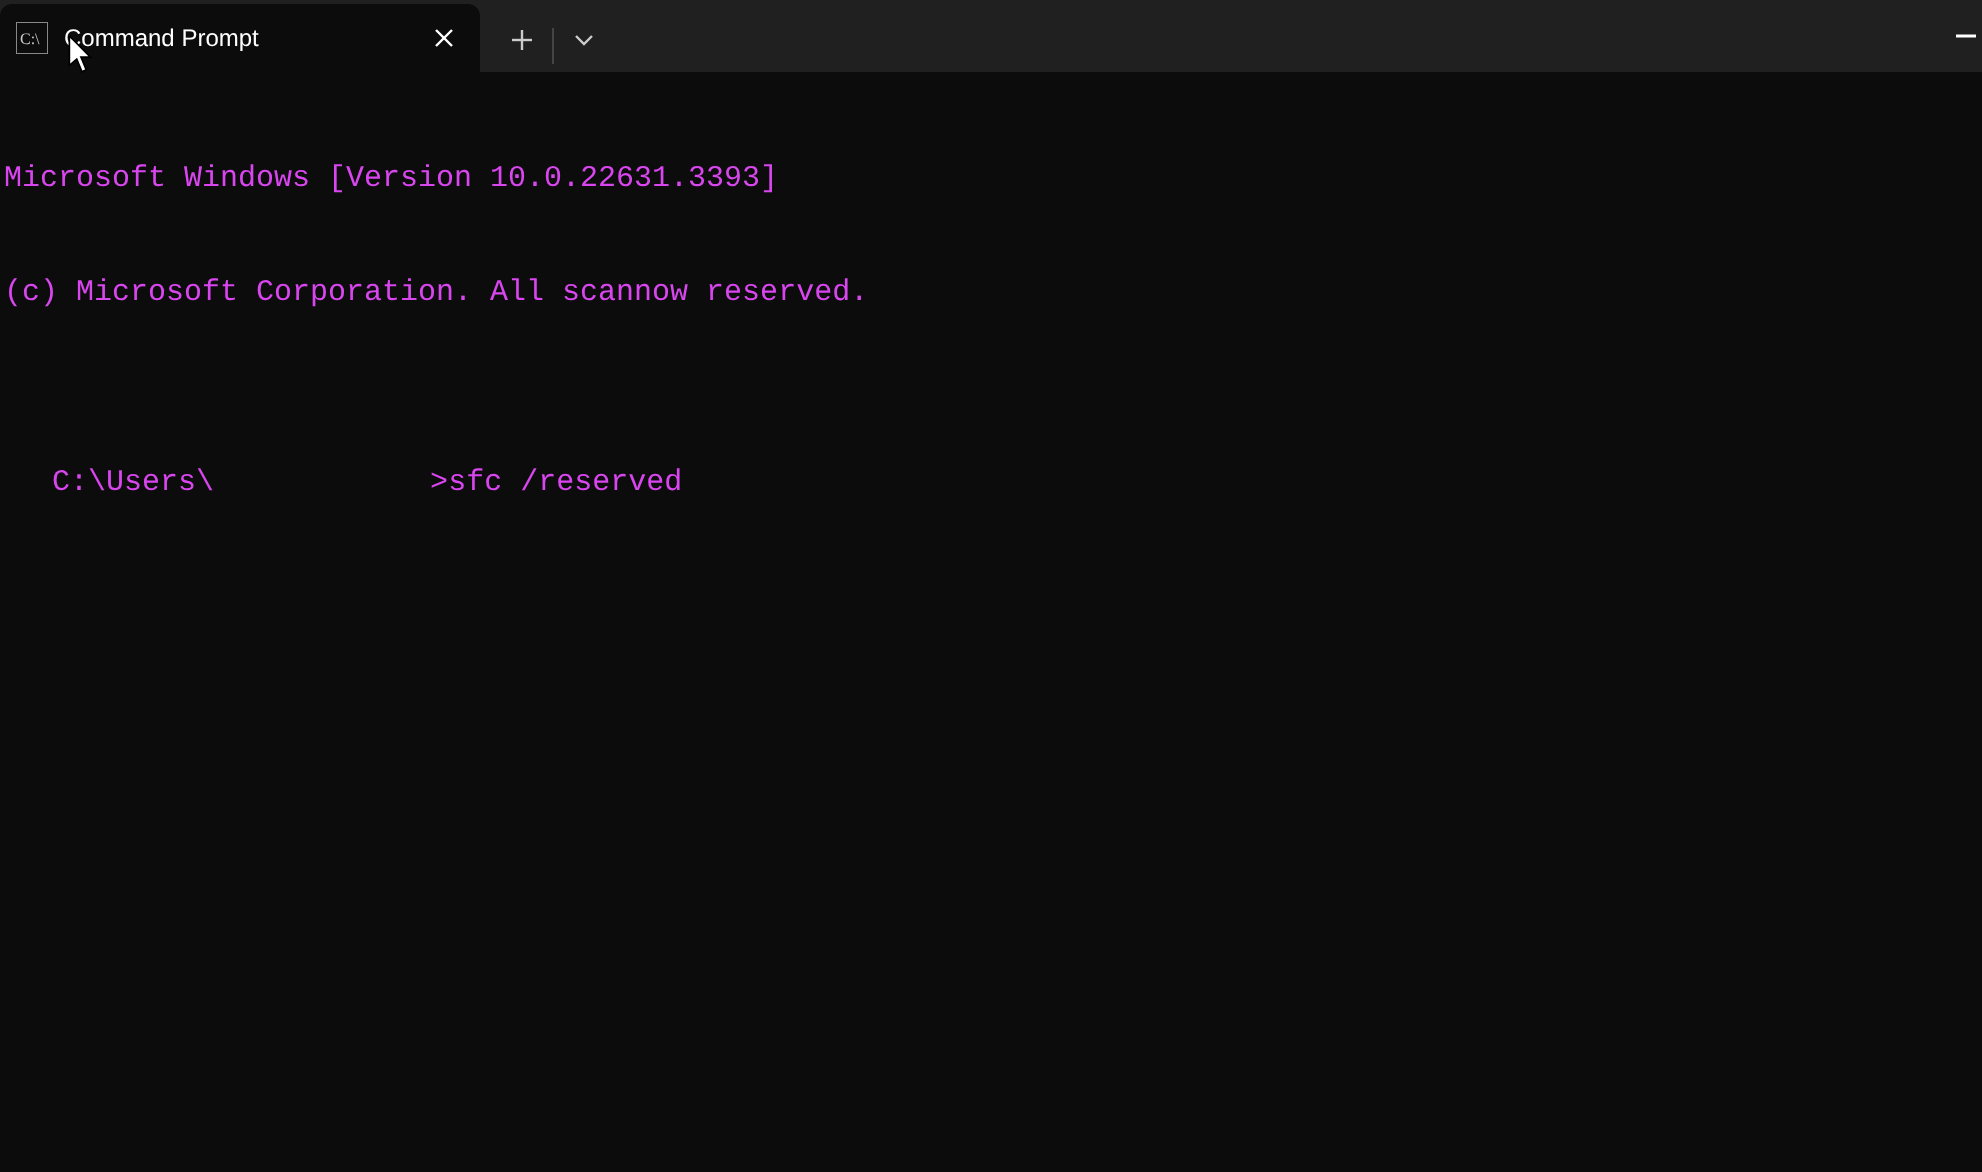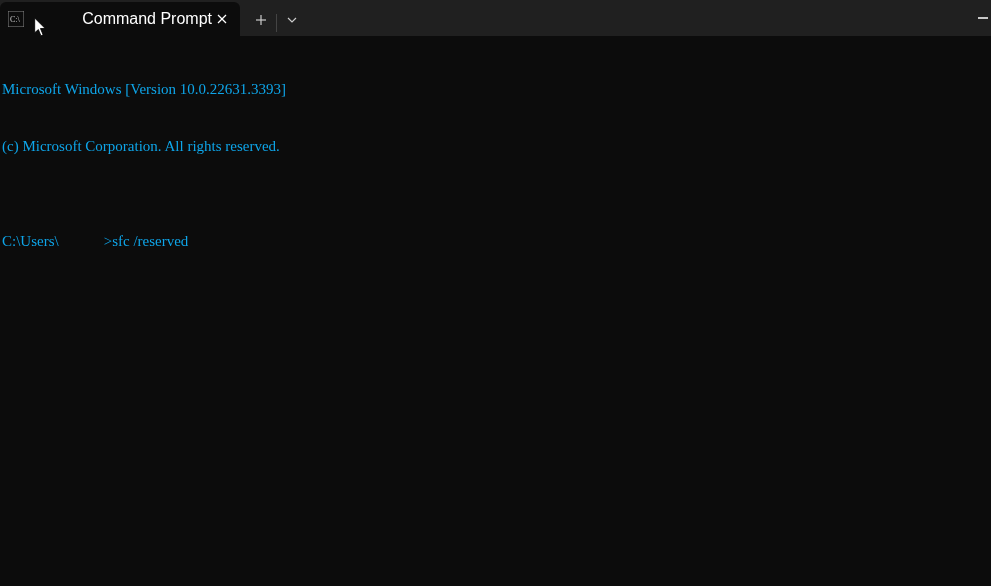--- a/index.html
+++ b/index.html
@@ -40,26 +40,25 @@
       align-items: center;
       justify-content: center;
     }
     .tab-icon svg {
       width: 16px;
       height: 16px;
     }
     .tab-title {
       color: #ffffff;
       font-family: 'Segoe UI', Tahoma, sans-serif;
-      font-size: 16px;
+      font-size: 12px;
       flex: 1;
       white-space: nowrap;
       overflow: hidden;
       text-overflow: ellipsis;
-      text-align: right;
     }
     .tab-close {
       width: 20px;
       height: 20px;
       display: flex;
       align-items: center;
       justify-content: center;
       color: #ffffff;
       font-size: 12px;
       cursor: pointer;
@@ -96,31 +95,32 @@
     .window-control-btn {
       width: 12px;
       height: 24px;
       display: flex;
       align-items: center;
       justify-content: center;
       color: #ffffff;
     }
     .terminal {
       padding: 6px 2px 2px 2px;
-      color: #0ea5e9;
+      color: #d946ef;
       font-size: 15px;
       line-height: 19px;
-      font-family: Liberation Serif, serif;
+      font-family: Liberation Mono, monospace;
       white-space: pre;
     }
     .terminal-line {
       display: block;
     }
     .prompt-line {
       display: flex;
+      margin-left: 24px;
     }
     .cursor-img {
       position: absolute;
       left: 34px;
       top: 18px;
       width: 14px;
       height: 20px;
       pointer-events: none;
     }
   </style>
@@ -161,20 +161,20 @@
     <div class="window-control-btn">
       <svg width="10" height="2" viewBox="0 0 10 2">
         <line x1="0" y1="1" x2="10" y2="1" stroke="#ffffff" stroke-width="1.5"></line>
       </svg>
     </div>
   </div>
 </div>
 
 <div class="terminal">
   <span class="terminal-line">Microsoft Windows [Version 10.0.22631.3393]</span>
-  <span class="terminal-line">(c) Microsoft Corporation. All rights reserved.</span>
+  <span class="terminal-line">(c) Microsoft Corporation. All scannow reserved.</span>
   <span class="terminal-line"></span>
   <span class="prompt-line"><span>C:\Users\</span><span>            </span><span>&gt;</span><span>sfc /reserved</span></span>
 </div>
 
 <svg class="cursor-img" viewBox="0 0 12 19">
   <path d="M0 0 L0 14 L3.5 11 L6 17 L8 16 L5.5 10 L10 10 Z" fill="#ffffff" stroke="#000000" stroke-width="0.8"></path>
 </svg>
 
 </body></html>

